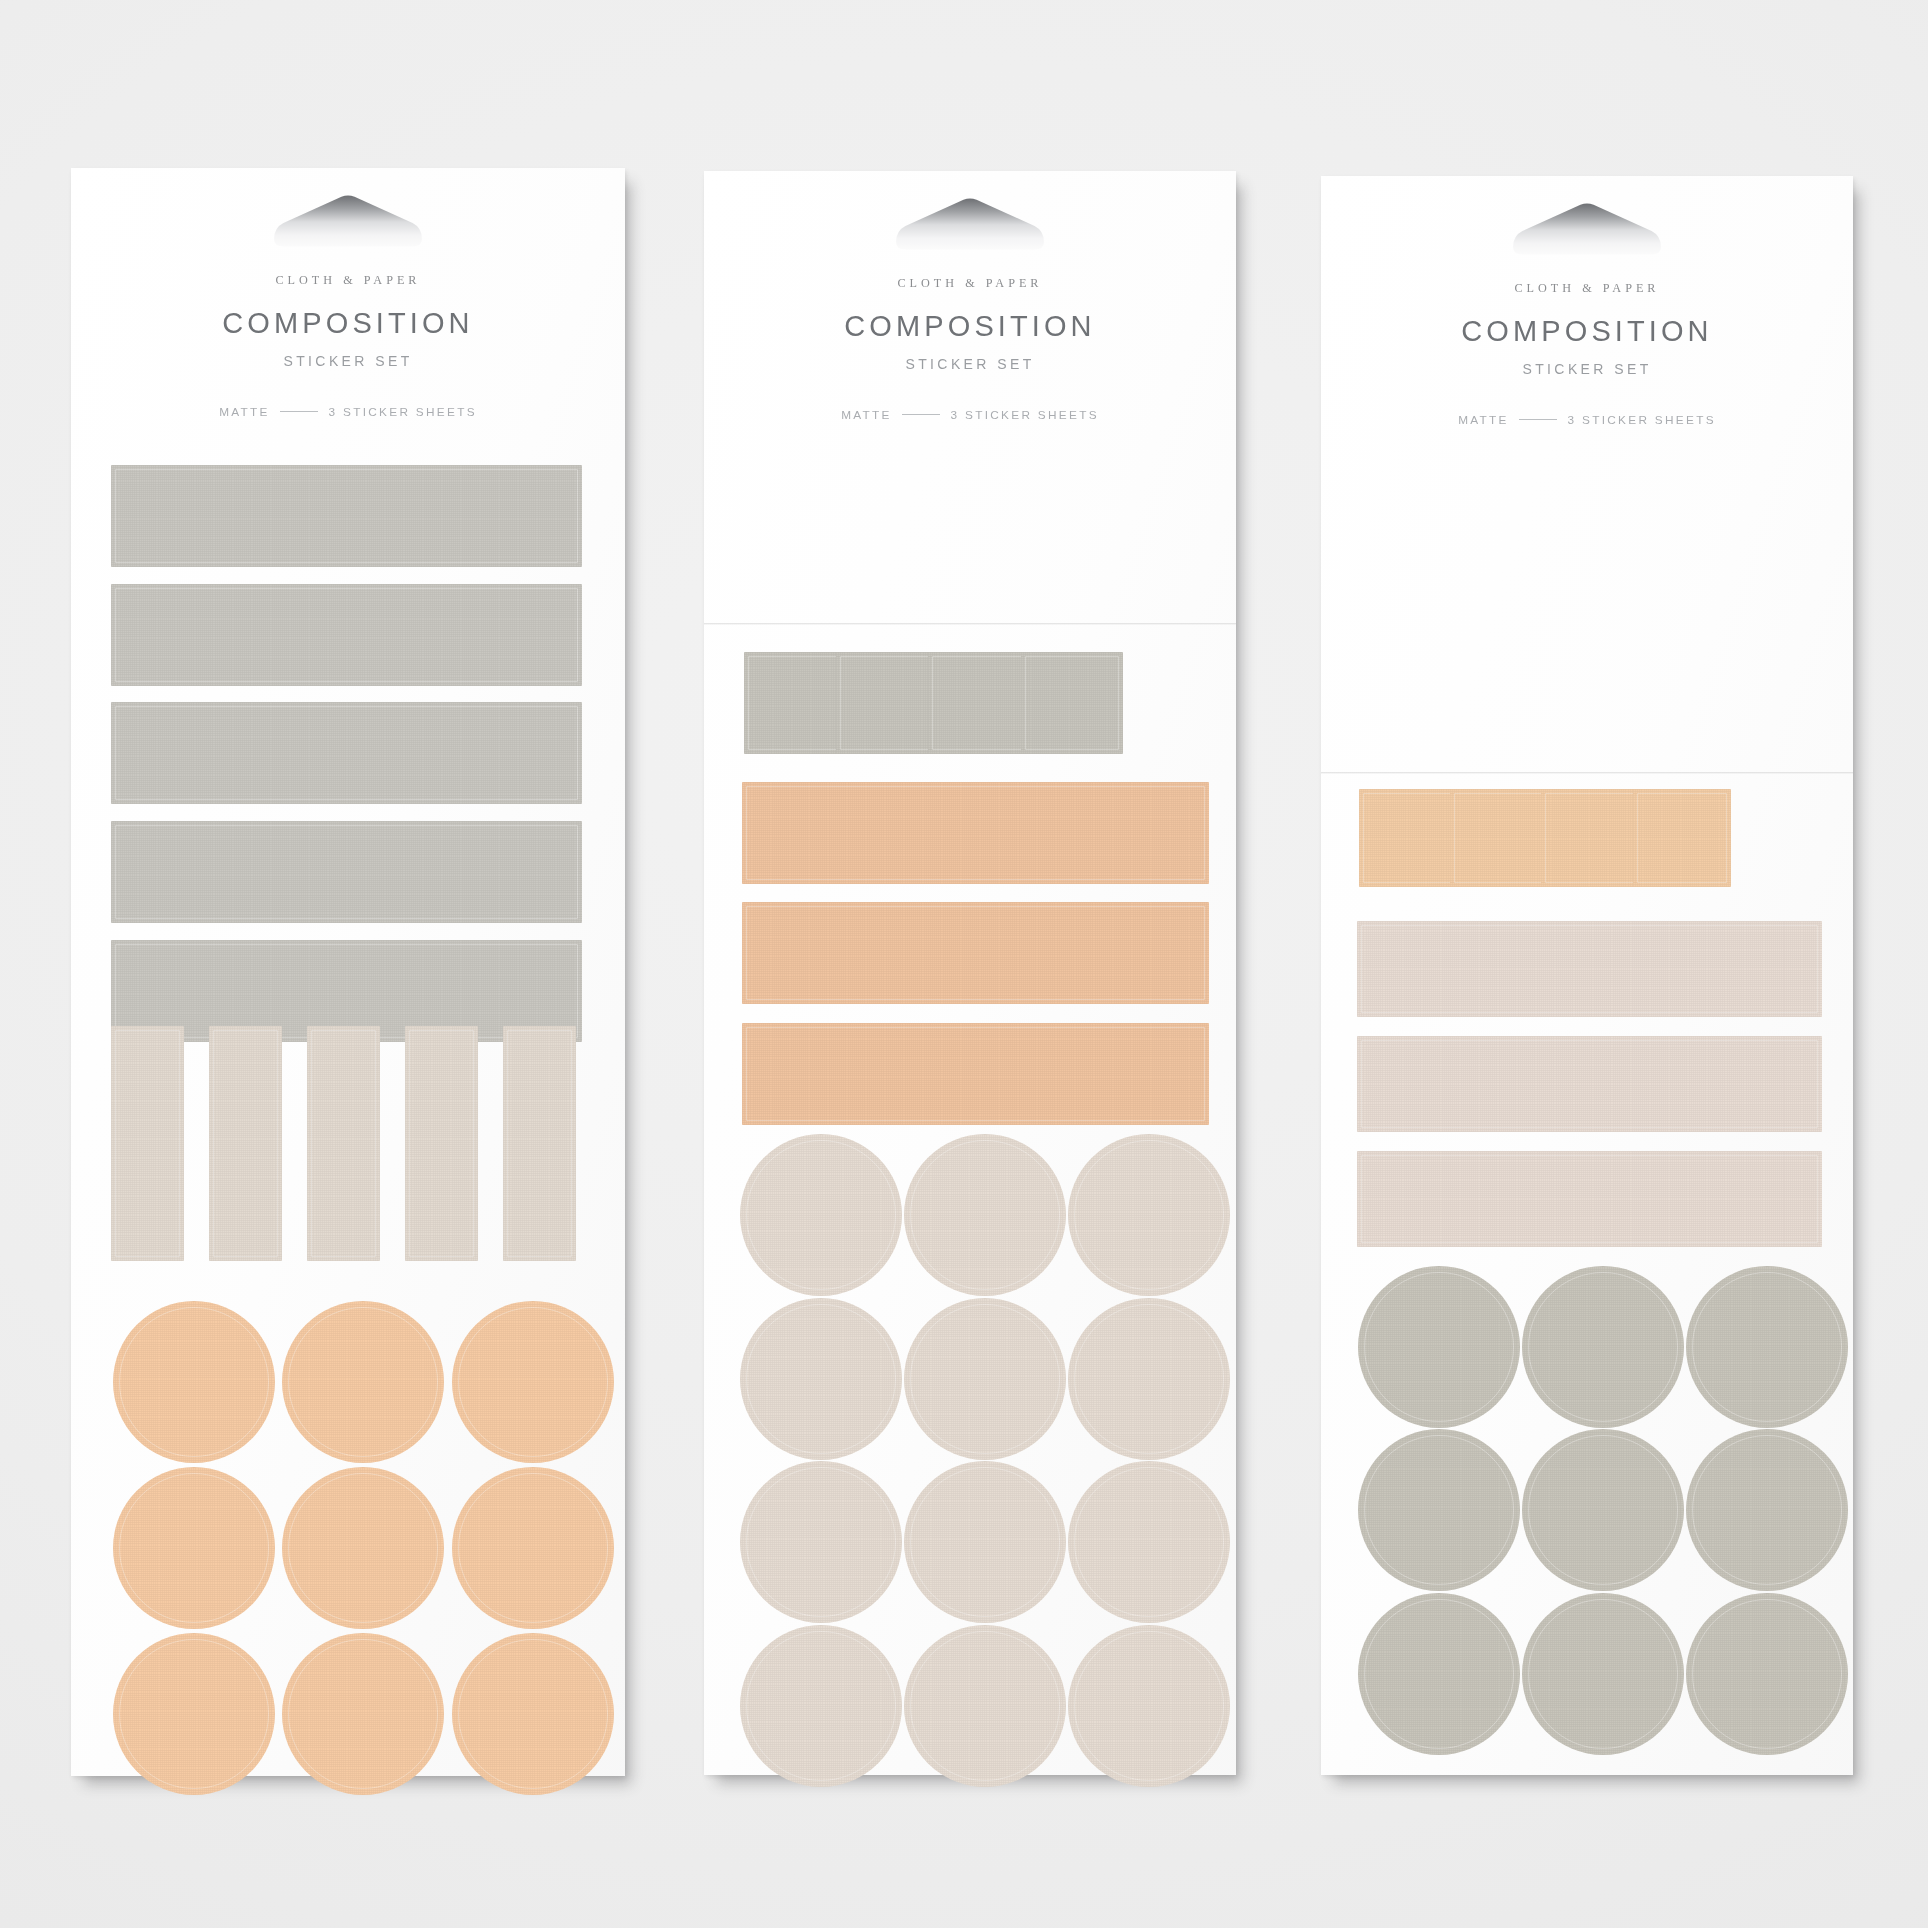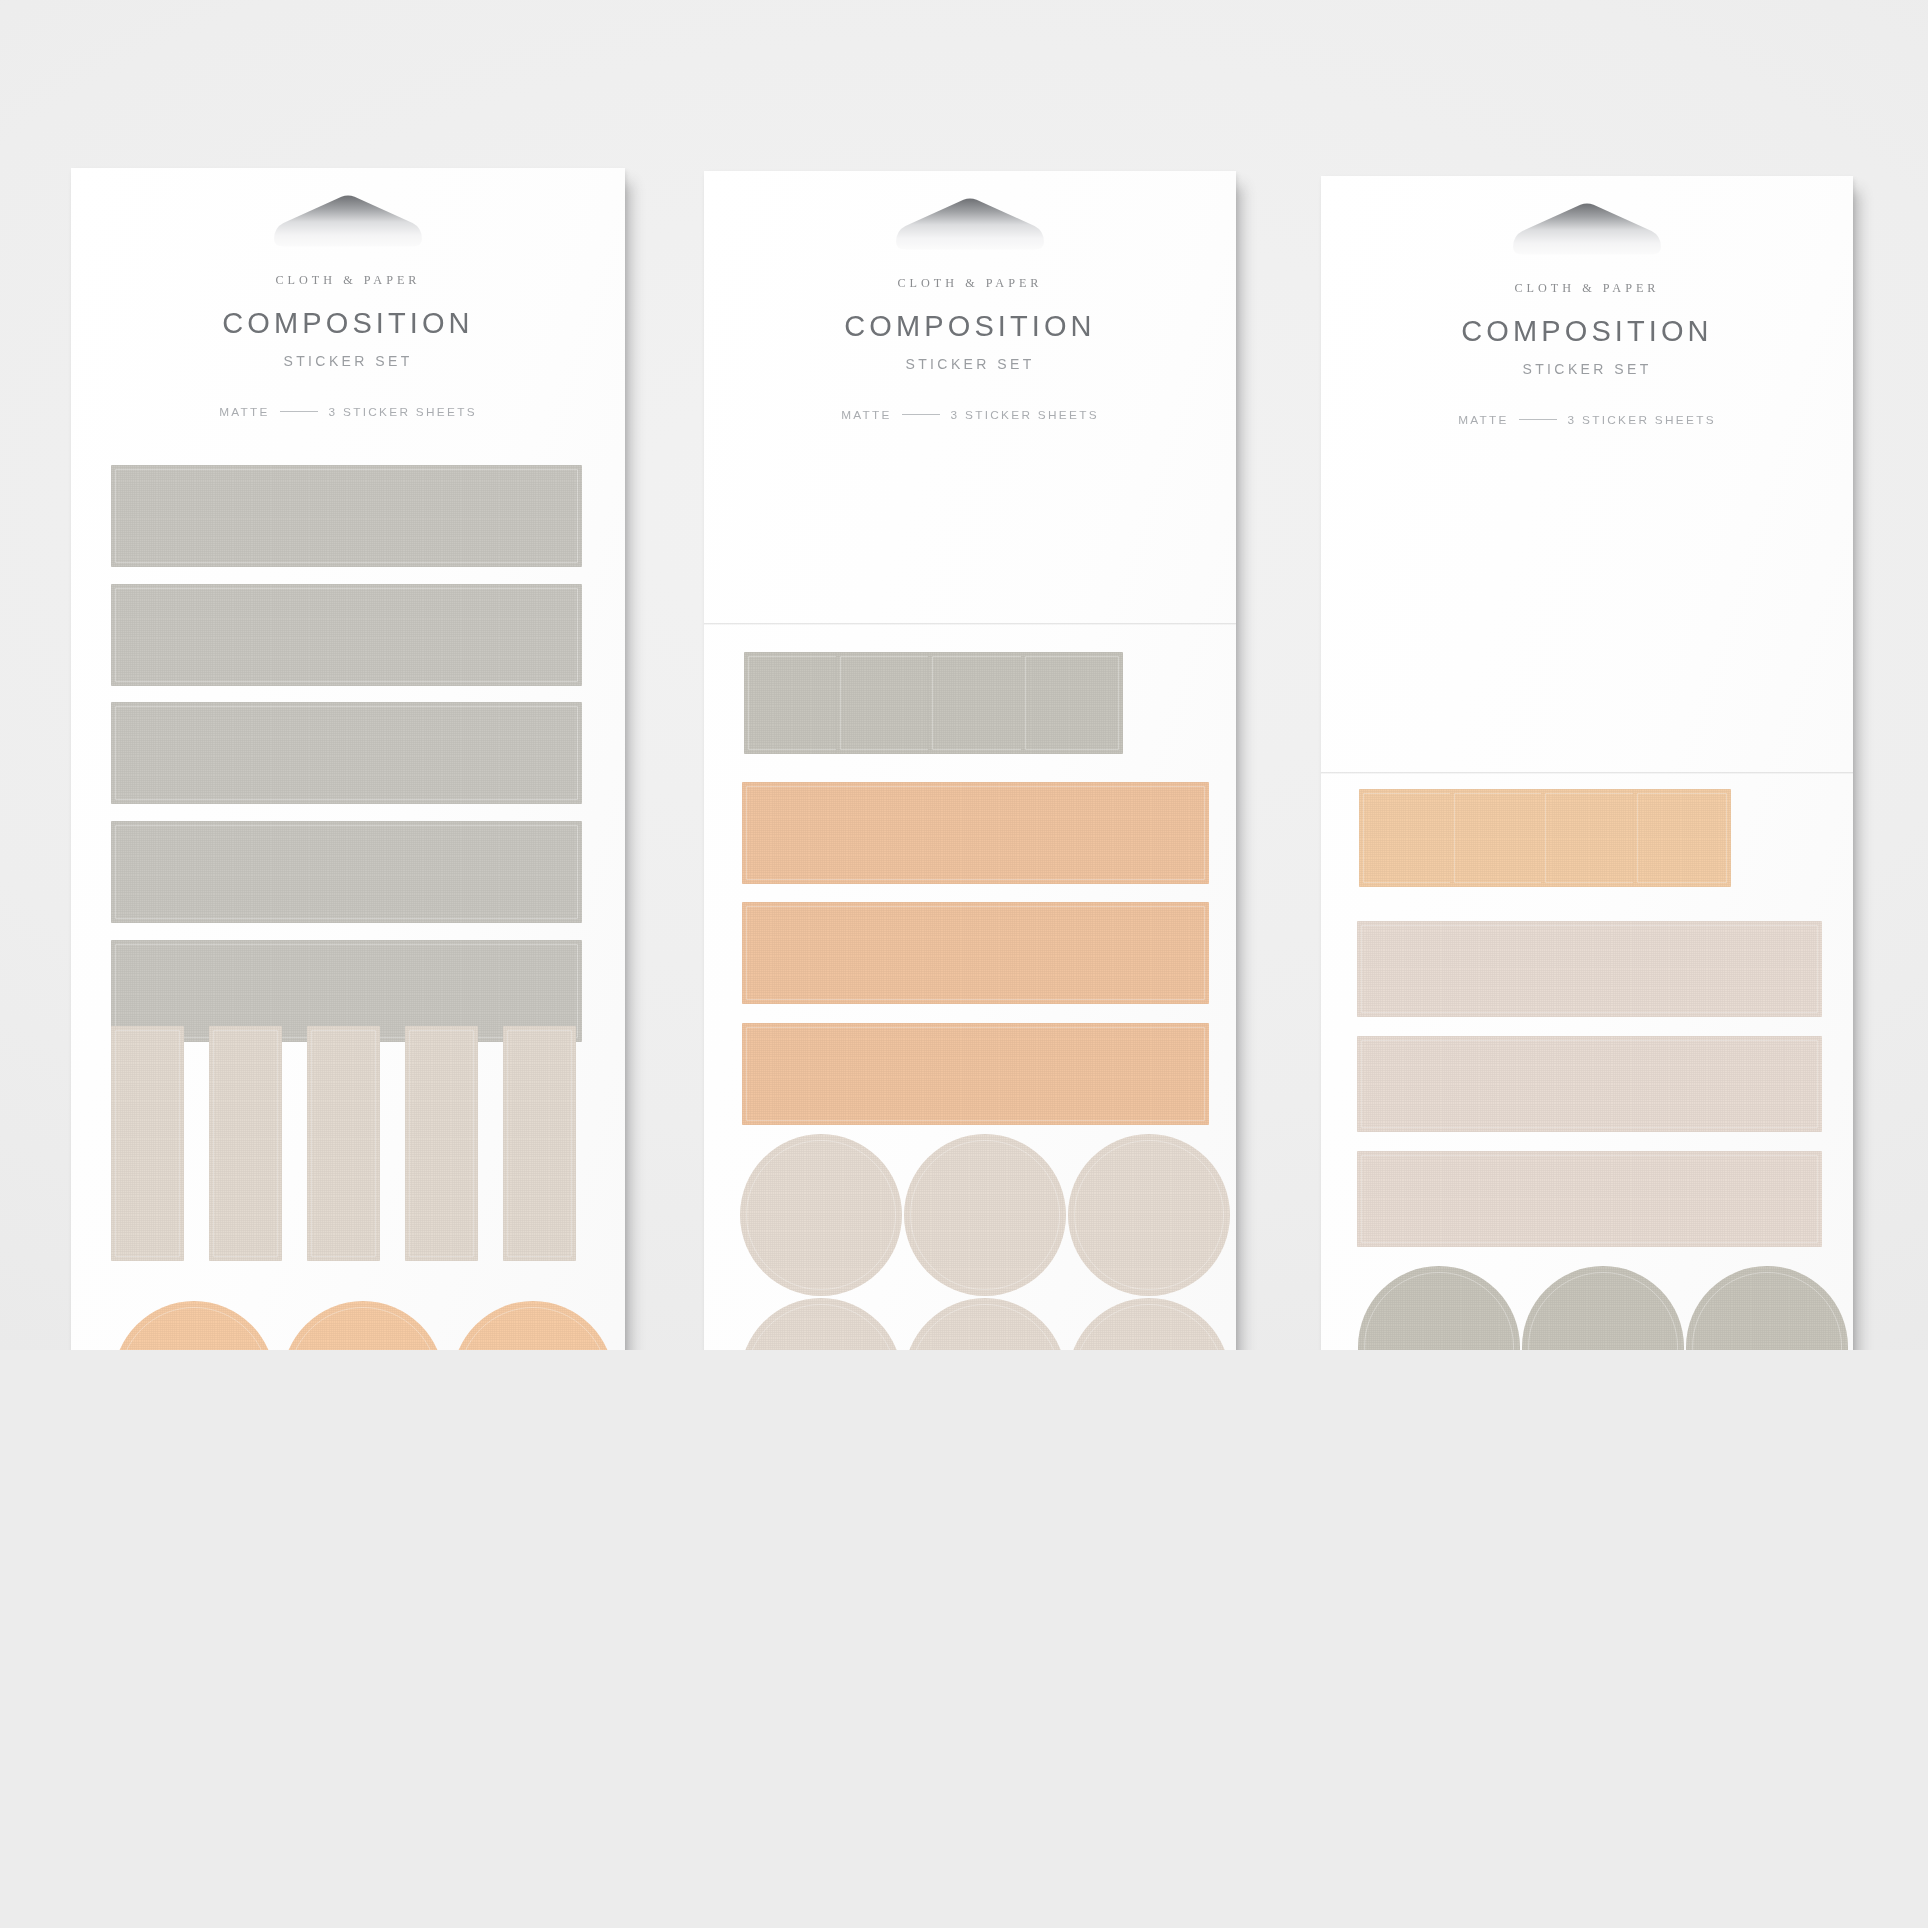--- a/index.html
+++ b/index.html
@@ -9,21 +9,21 @@
     width: 1928px;
     height: 1928px;
     overflow: hidden;
     background: #ececec;
     font-family: "Liberation Sans", sans-serif;
   }
 
   #scene {
     position: relative;
     width: 1928px;
-    height: 1350px;
+    height: 1928px;
     background: radial-gradient(ellipse 140% 110% at 48% 38%, #f2f2f2 0%, #eeeeee 42%, #e8e8e8 78%, #e2e2e2 100%);
     overflow: hidden;
   }
 
   
   .package {
     position: absolute;
     background: #ffffff;
     box-shadow:
       9.4px 11.3px 13px -3.8px rgba(60,60,62,0.30),

